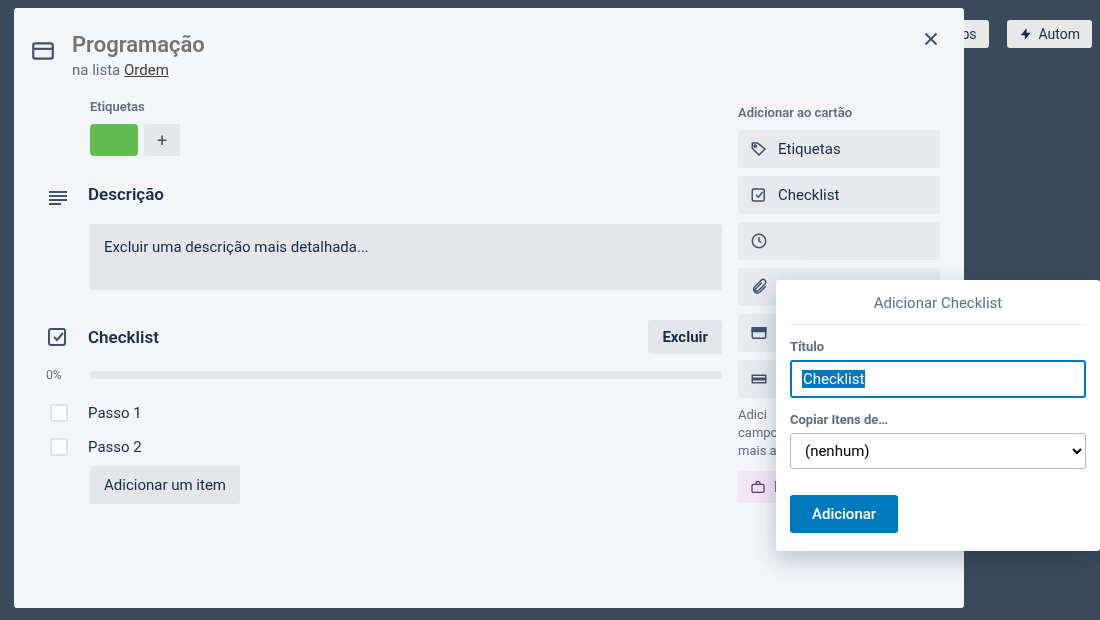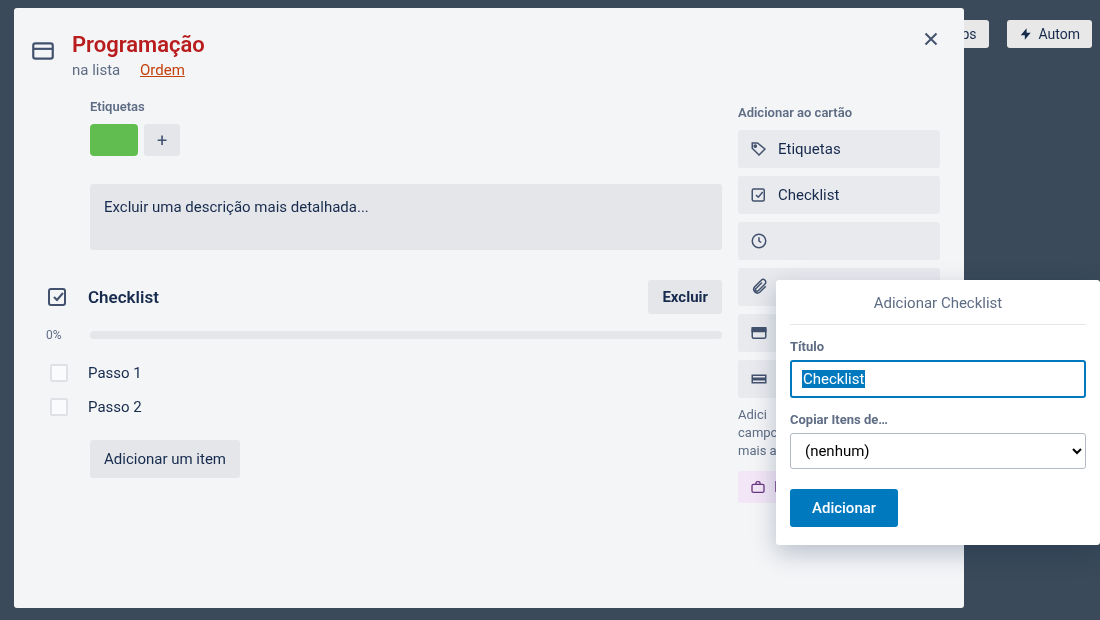--- a/index.html
+++ b/index.html
@@ -13,23 +13,23 @@
 .card-modal { position: absolute; top: 8px; left: 14px; width: 950px; background: #f4f5f7; border-radius: 3px; padding: 16px 0 24px 0; min-height: 600px; }
 .close-modal { position: absolute; top: 20px; right: 22px; cursor: pointer; color: #42526e; }
 
 .card-body { display: flex; padding: 0 16px; }
 .main-col { flex: 1; padding-right: 16px; }
 .side-col { width: 210px; padding-right: 8px; }
 
 
 .card-header { display: flex; align-items: flex-start; gap: 14px; padding: 8px 0 0 16px; margin-bottom: 20px; }
 .card-header .icon-slot { width: 28px; padding-top: 6px; color: #42526e; }
-.card-header .title-area h2 { font-size: 22px; font-weight: 600; color: #b91c1c; margin-bottom: 4px; }
+.card-header .title-area h2 { font-size: 22px; font-weight: 600; color: #737373; margin-bottom: 4px; }
 .card-header .title-area .in-list { font-size: 15px; color: #5e6c84; }
-.card-header .title-area .in-list a { color: #c2410c; text-decoration: underline; margin-left: 16px; }
+.card-header .title-area .in-list a { color: #404040; text-decoration: underline; }
 
 
 .labels-sec { margin: 0 0 28px 60px; }
 .labels-sec .lbl-title { font-size: 13px; font-weight: 600; color: #5e6c84; margin-bottom: 10px; }
 .labels-row { display: flex; gap: 6px; }
 .label-chip { width: 48px; height: 32px; border-radius: 4px; }
 .label-green { background: #61bd4f; }
 .label-add { width: 36px; height: 32px; background: #e4e6ea; border-radius: 3px; display: flex; align-items: center; justify-content: center; font-size: 18px; color: #42526e; cursor: pointer; }
 
 
@@ -45,38 +45,38 @@
 .checklist-head { display: flex; align-items: center; gap: 14px; margin-bottom: 14px; }
 .checklist-head .icon-slot { width: 28px; color: #42526e; }
 .checklist-head h3 { font-size: 17px; font-weight: 600; color: #172b4d; flex: 1; }
 .delete-btn { background: #e4e6ea; border: none; padding: 8px 14px; border-radius: 3px; font-size: 15px; color: #172b4d; cursor: pointer; font-weight: bold; }
 .progress-row { display: flex; align-items: center; gap: 10px; margin-bottom: 14px; }
 .progress-pct { width: 34px; font-size: 12px; color: #5e6c84; }
 .progress-bar { flex: 1; height: 8px; background: #e4e6ea; border-radius: 4px; }
 .check-item { display: flex; align-items: center; gap: 20px; padding: 8px 0 8px 4px; }
 .check-box { width: 18px; height: 18px; border: 2px solid #dfe1e6; border-radius: 2px; background: #fafbfc; cursor: pointer; }
 .check-label { font-size: 15px; color: #172b4d; }
-.add-item-btn { margin-left: 44px; margin-top: 16px; background: #e4e6ea; border: none; padding: 10px 14px; border-radius: 3px; font-size: 15px; color: #172b4d; cursor: pointer; }
+.add-item-btn { margin-left: 44px; margin-top: 2px; background: #e4e6ea; border: none; padding: 10px 14px; border-radius: 3px; font-size: 15px; color: #172b4d; cursor: pointer; }
 
 
 .side-title { font-size: 13px; font-weight: 600; color: #5e6c84; margin: 6px 0 10px 0; }
 .side-btn { display: flex; align-items: center; gap: 10px; width: 100%; background: #e9eaee; border: none; padding: 10px 12px; border-radius: 3px; font-size: 15px; color: #172b4d; cursor: pointer; margin-bottom: 8px; text-align: left; }
 .side-btn.icon-only { width: 100%; }
 .side-btn svg { flex-shrink: 0; }
 .side-note { font-size: 13px; color: #5e6c84; margin-top: 6px; line-height: 1.4; }
 .trial-btn { display: inline-flex; align-items: center; gap: 8px; background: #f2e6f7; color: #6b3780; padding: 8px 12px; border-radius: 3px; font-size: 14px; margin-top: 10px; border: none; cursor: pointer; }
 
 
 .popover { position: absolute; top: 280px; left: 776px; width: 324px; background: #fff; border-radius: 3px; box-shadow: 0 8px 24px rgba(9,30,66,0.25); padding: 0; }
 .popover-header { text-align: center; padding: 14px 0 12px 0; border-bottom: 1px solid #e4e6ea; color: #5e6c84; font-size: 15px; margin: 0 14px; }
 .popover-body { padding: 14px 14px 18px 14px; }
 .pop-label { font-size: 13px; font-weight: 700; color: #5e6c84; margin-bottom: 6px; display: block; }
 .pop-input { width: 100%; border: 2px solid #0079bf; border-radius: 3px; padding: 8px 10px; font-size: 15px; margin-bottom: 14px; outline: none; }
 .pop-input .selected-text { background: #0079bf; color: #fff; padding: 0 1px; }
-.pop-select { width: 100%; border: 1px solid #b3b9c4; border-radius: 3px; padding: 7px 10px; font-size: 15px; background: #fff; margin-bottom: 20px; }
+.pop-select { width: 100%; border: 1px solid #b3b9c4; border-radius: 3px; padding: 7px 10px; font-size: 15px; background: #fff; margin-bottom: 26px; }
 .pop-submit { background: #0079bf; color: #fff; border: none; padding: 10px 22px; border-radius: 3px; font-size: 15px; font-weight: 500; cursor: pointer; }
 
 svg { display: block; }
 </style>
 </head>
 <body>
 
 <div class="bg-toolbar">
   <div class="bg-btn">
     <span>ps</span>
@@ -117,20 +117,31 @@
       <div class="labels-sec">
         <div class="lbl-title">Etiquetas</div>
         <div class="labels-row">
           <div class="label-chip label-green"></div>
           <div class="label-add">
             <span>+</span>
           </div>
         </div>
       </div>
 
+      <div class="section-row">
+        <div class="icon-slot">
+          <svg width="24" height="24" viewBox="0 0 24 24" fill="#42526e">
+              <rect x="3" y="5" width="18" height="2"></rect>
+              <rect x="3" y="9" width="18" height="2"></rect>
+              <rect x="3" y="13" width="18" height="2"></rect>
+              <rect x="3" y="17" width="12" height="2"></rect>
+            </svg>
+        </div>
+        <h3>Descrição</h3>
+      </div>
       <div class="desc-field">Excluir uma descrição mais detalhada...</div>
 
       <div class="checklist-sec">
         <div class="checklist-head">
           <div class="icon-slot">
             <svg width="24" height="24" viewBox="0 0 24 24" fill="none" stroke="#42526e" stroke-width="2">
                 <rect x="3" y="4" width="16" height="16" rx="2"></rect>
                 <path d="M8 12l3 3 6-7"></path>
               </svg>
           </div>

